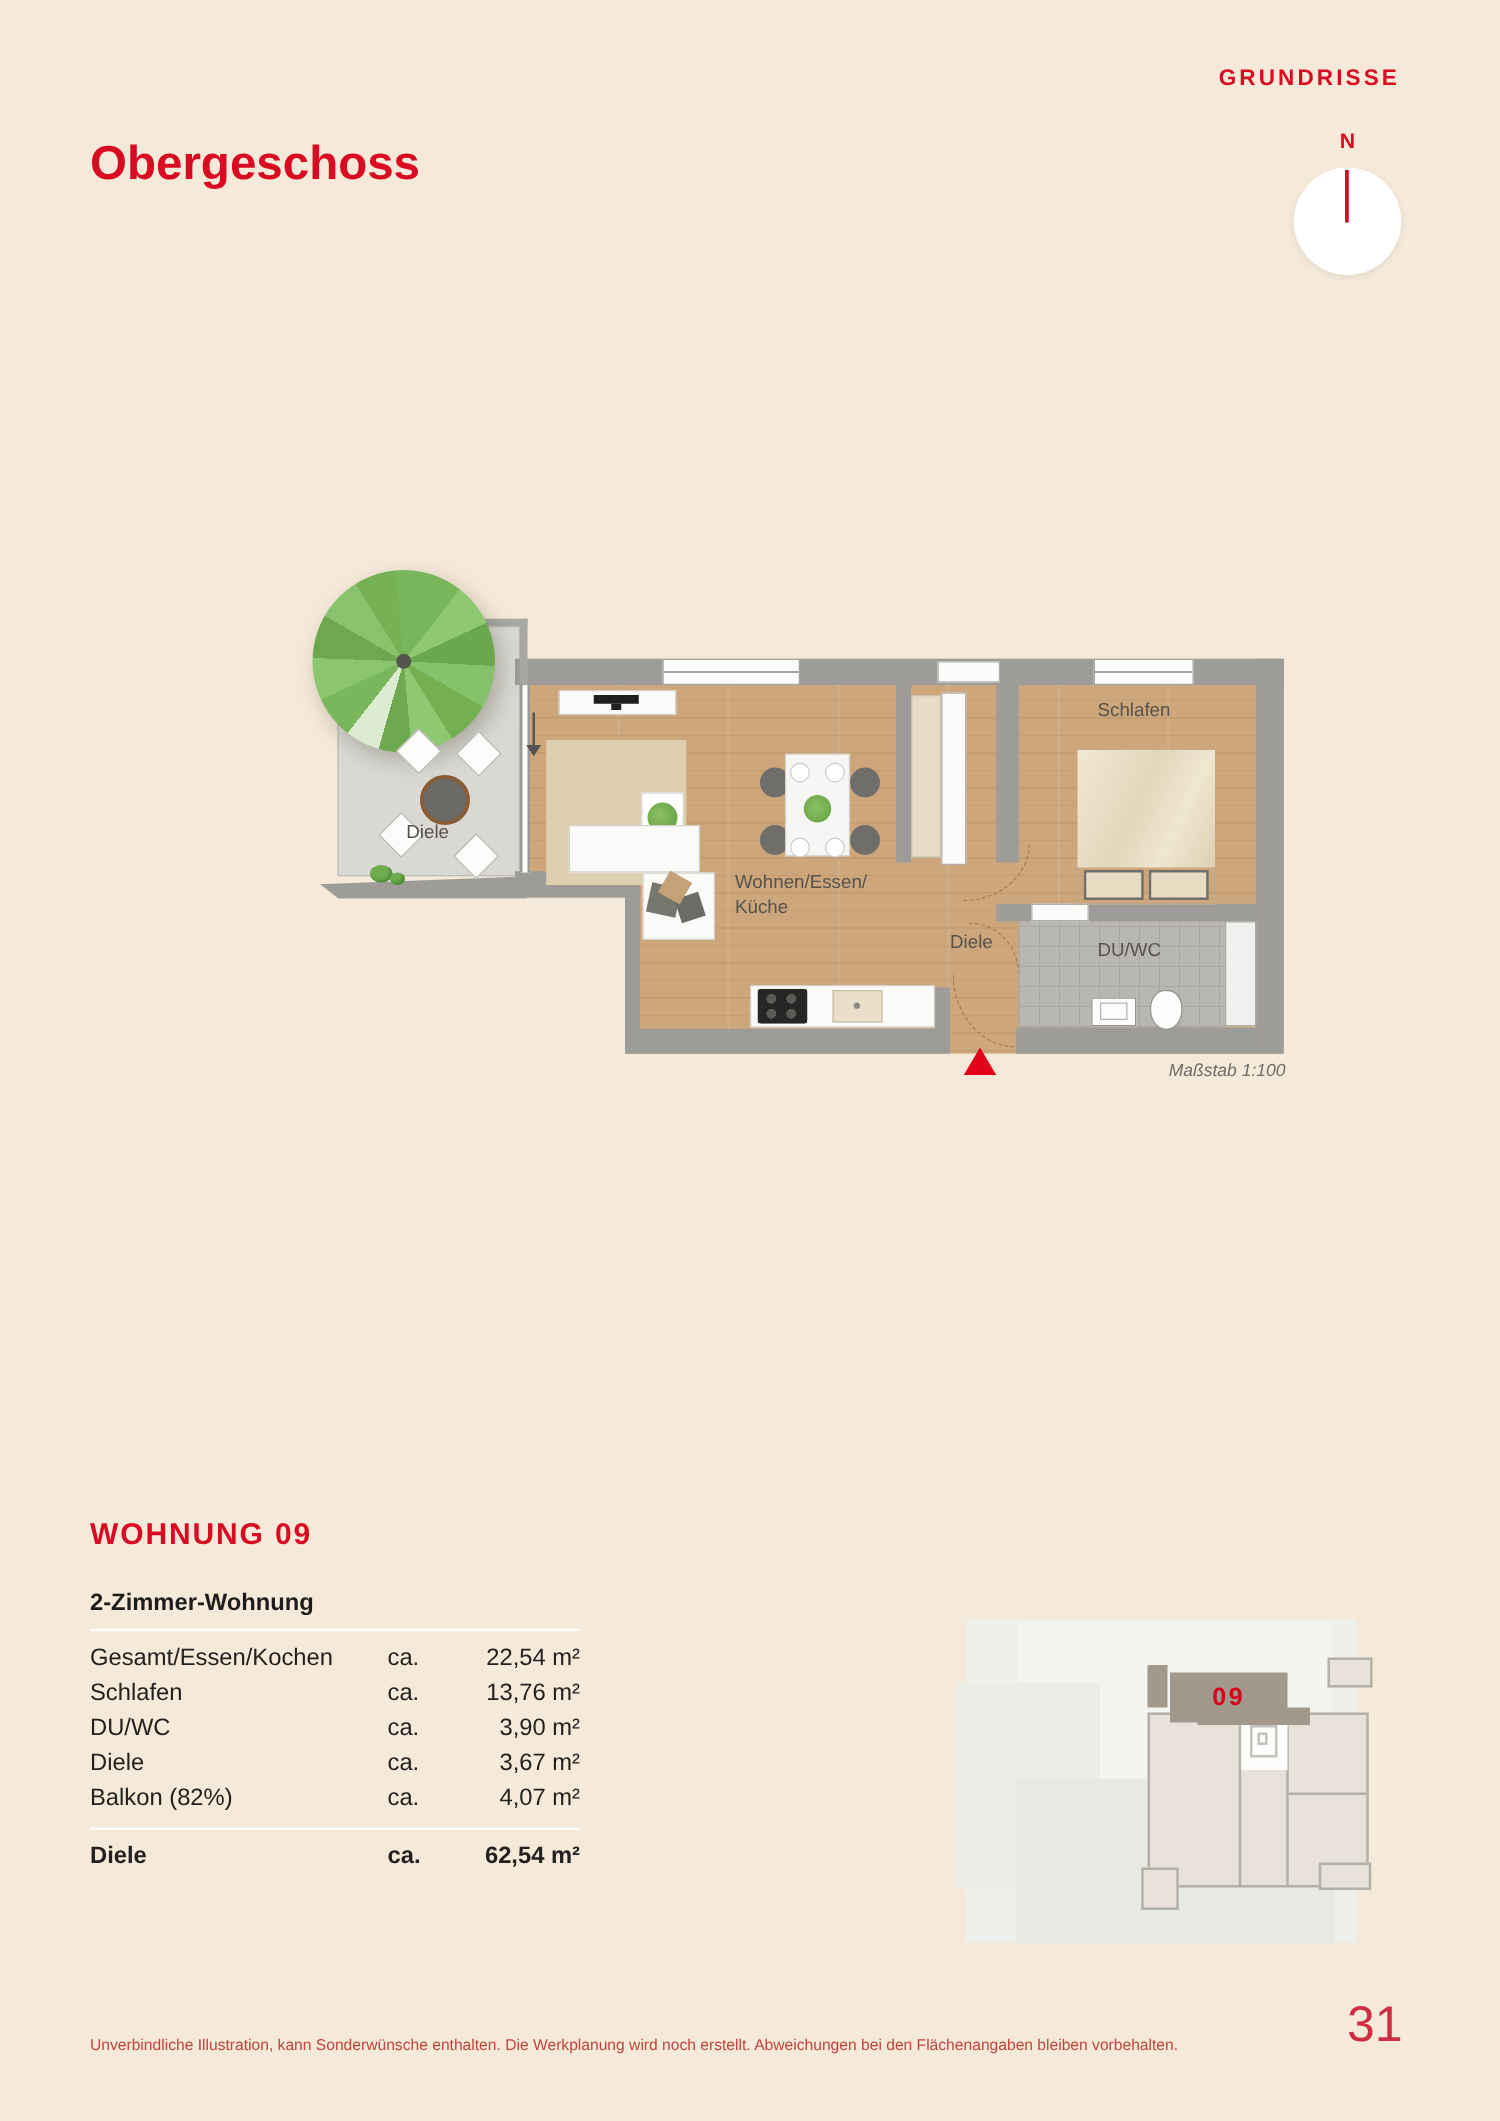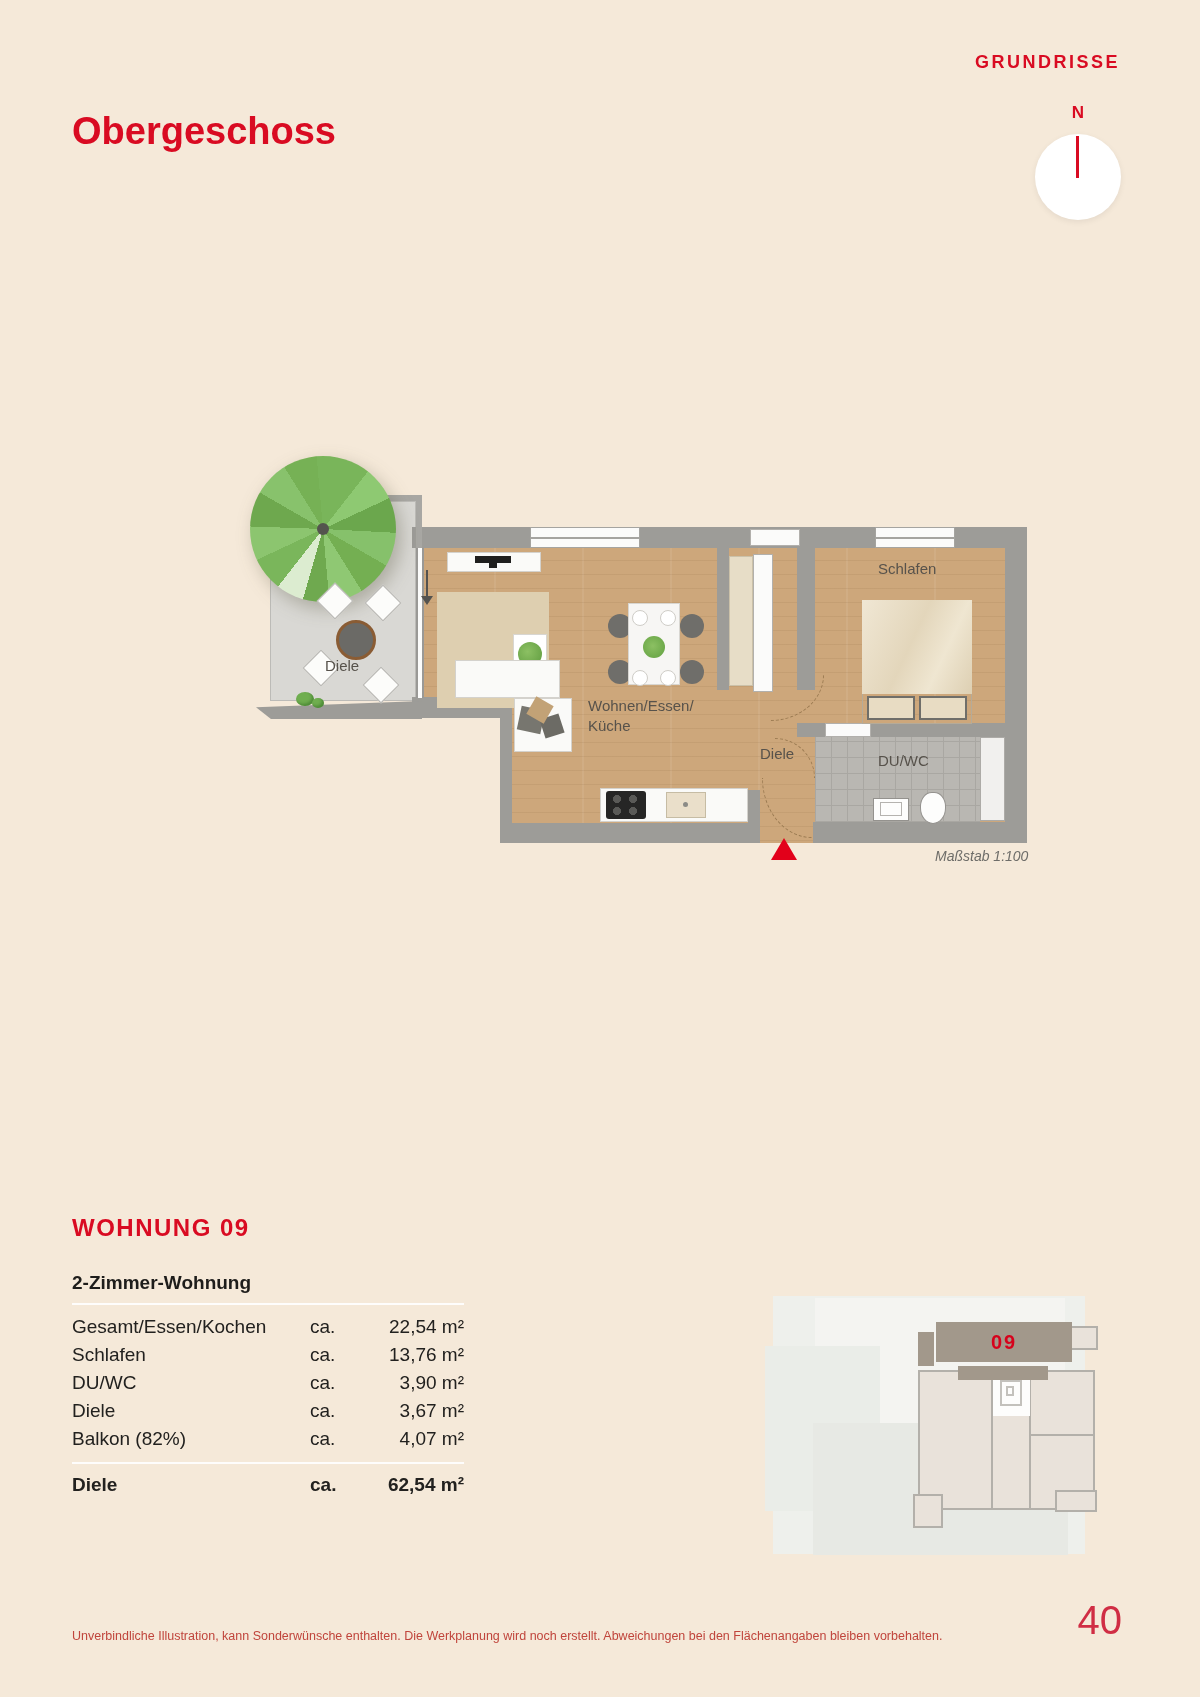--- a/index.html
+++ b/index.html
@@ -259,19 +259,19 @@
   <div class="abs" style="left:238px; top:84px; width:37px; height:44px; background:#fdfdfc;"></div>
   <div class="abs" style="left:245px; top:92px; width:22px; height:26px; border:2px solid #c3c1bc;"></div>
   <div class="abs" style="left:251px; top:98px; width:8px; height:10px; border:2px solid #c3c1bc;"></div>
 
   <div class="abs bldg" style="left:307px; top:38px; width:36px; height:24px;"></div>
   <div class="abs bldg" style="left:158px; top:206px; width:30px; height:34px;"></div>
   <div class="abs bldg" style="left:300px; top:202px; width:42px; height:22px;"></div>
 
   <div class="abs unit-dark" style="left:163px; top:44px; width:16px; height:34px;"></div>
   <div class="abs unit-dark" style="left:203px; top:78px; width:90px; height:14px;"></div>
-  <div class="abs unit-dark unit-label" style="left:181px; top:34px; width:136px; height:40px;">
+  <div class="abs unit-dark unit-label" style="left:181px; top:50px; width:94px; height:40px;">
     <span>09</span>
   </div>
 </div>
 
 <div class="abs footer-note">Unverbindliche Illustration, kann Sonderwünsche enthalten. Die Werkplanung wird noch erstellt. Abweichungen bei den Flächenangaben bleiben vorbehalten.</div>
-<div class="abs page-number">40</div>
+<div class="abs page-number">31</div>
 
 </body></html>

